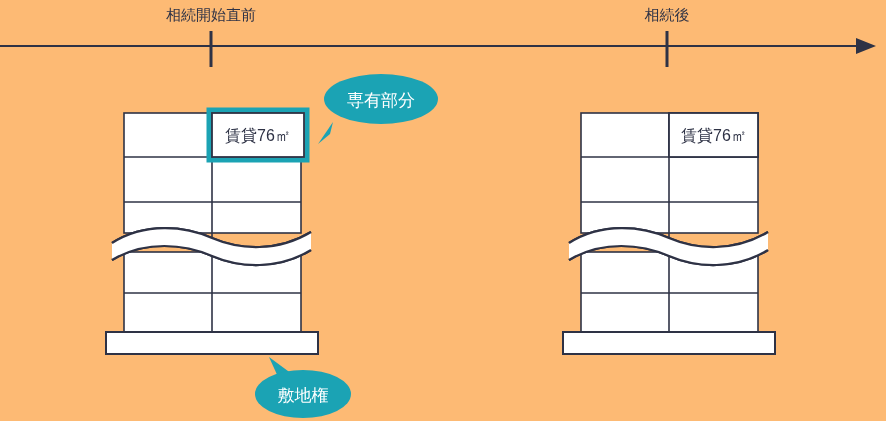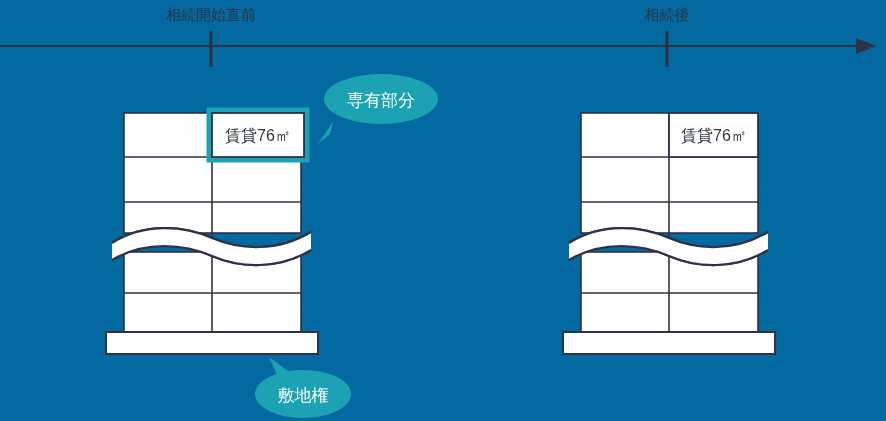--- a/index.html
+++ b/index.html
@@ -7,21 +7,21 @@
     padding: 0;
     background: #ffffff;
   }
   body {
     font-family: "Liberation Sans", "DejaVu Sans", sans-serif;
   }
   #stage {
     position: relative;
     width: 886px;
     height: 421px;
-    background: #0369a1;
+    background: #fdba74;
     overflow: hidden;
   }
   #diagram-svg {
     position: absolute;
     left: 0;
     top: 0;
     width: 886px;
     height: 421px;
   }
   .tl-label {

